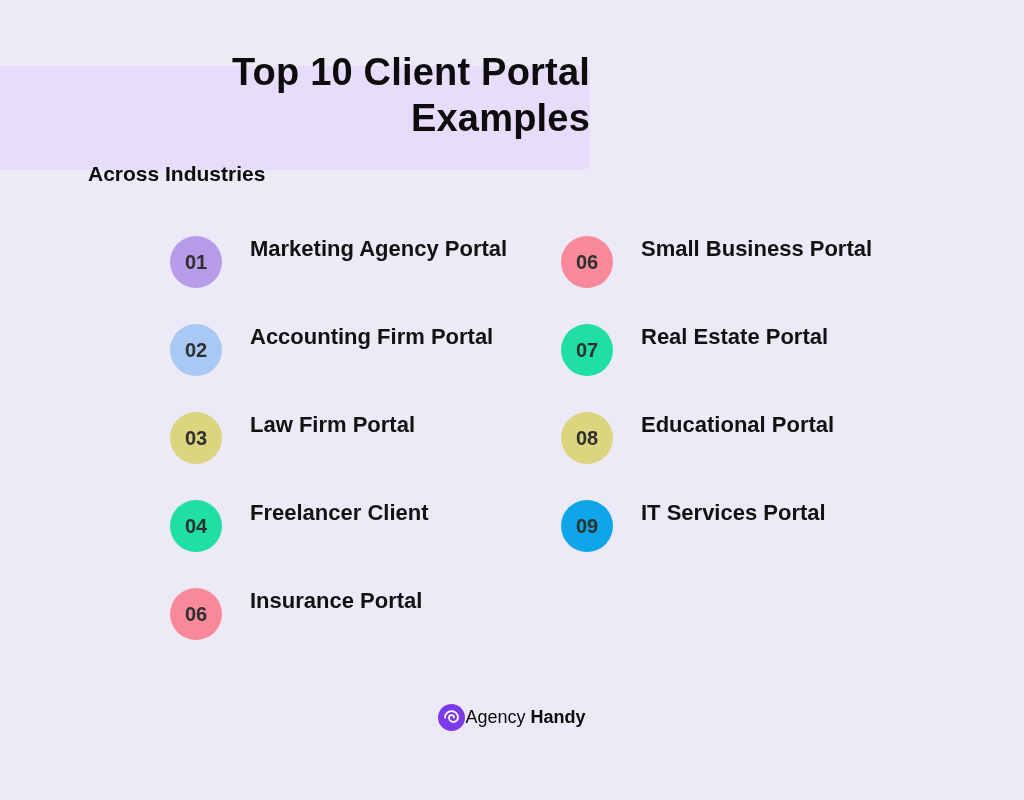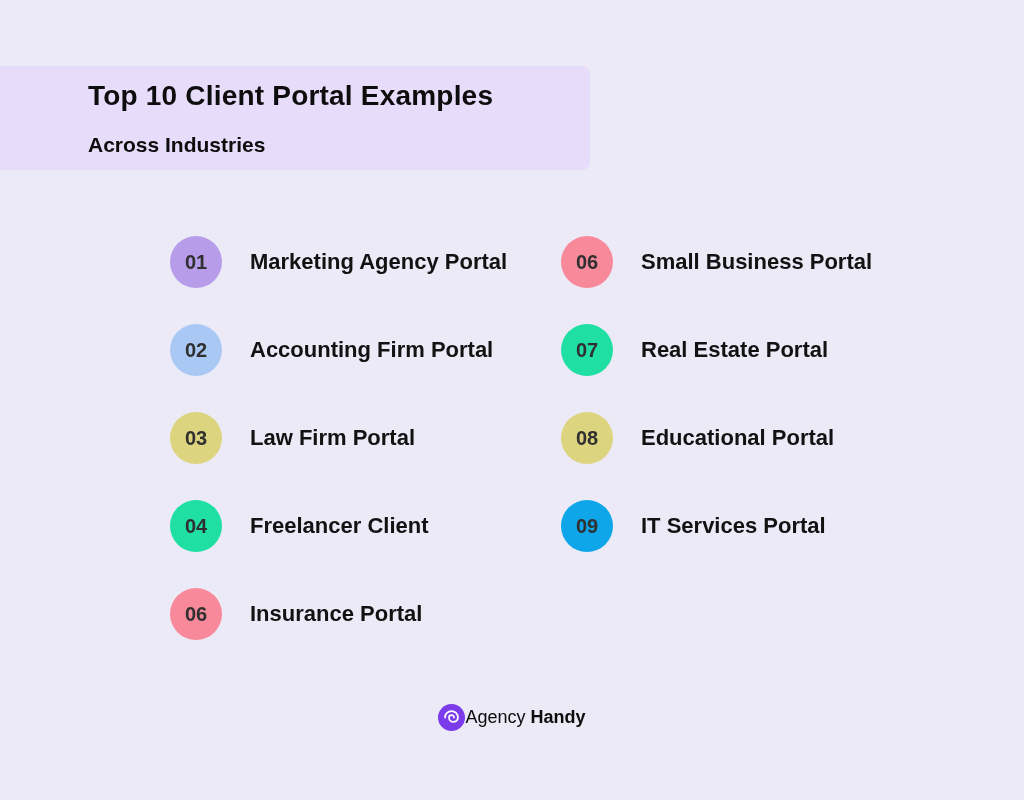--- a/index.html
+++ b/index.html
@@ -22,41 +22,41 @@
     height: 104px;
     background: #E8DCFB; 
     border-radius: 0 8px 8px 0;
     display: flex;
     flex-direction: column;
     justify-content: center;
     padding-left: 88px;
     color: #0d0d0d;
   }
   .header h1 {
-    font-size: 28px;
+    font-size: 38px;
     font-weight: 800;
     letter-spacing: 0.2px;
     line-height: 1.2;
+    text-align: right;
   }
   .header h2 {
     font-size: 21px;
     font-weight: 800;
     margin-top: 20px;
   }
   .col {
     position: absolute;
     top: 236px;
     display: flex;
     flex-direction: column;
   }
   .col.left  { left: 170px; }
   .col.right { left: 561px; }
   .row {
     display: flex;
-    align-items: center;
     height: 52px;
     margin-bottom: 36px;
   }
   .circle {
     width: 52px;
     height: 52px;
     border-radius: 50%;
     flex: 0 0 52px;
     display: flex;
     align-items: center;

